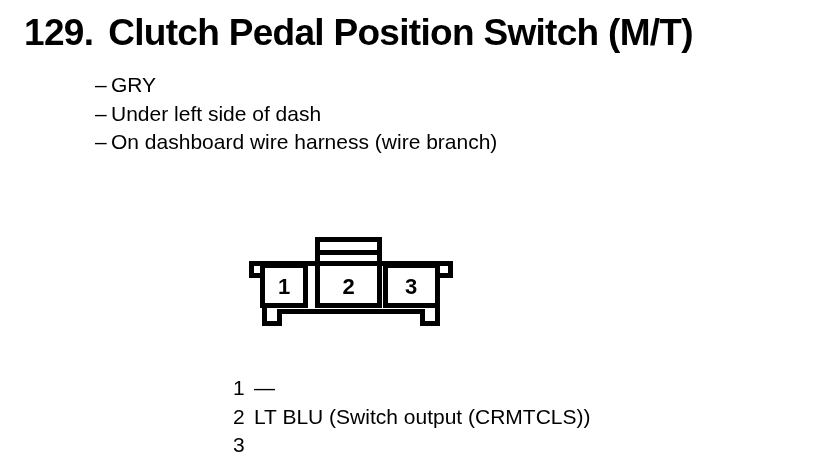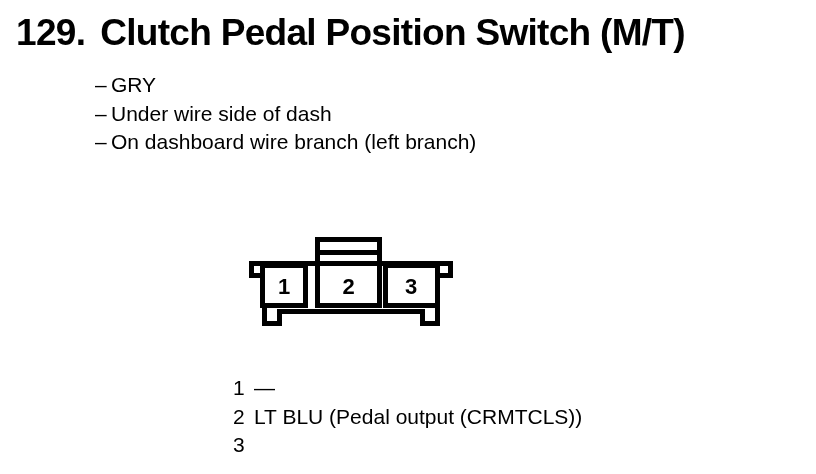--- a/index.html
+++ b/index.html
@@ -23,20 +23,21 @@
     top: 12px;
     font-size: 37px;
     line-height: 42px;
     font-weight: bold;
     letter-spacing: -0.7px;
     white-space: nowrap;
   }
   .heading .num {
     display: inline-block;
     margin-right: 15px;
+    margin-left: 8px;
   }
   
   .details {
     position: absolute;
     left: 95px;
     top: 71px;
     margin: 0;
     padding: 0;
     list-style: none;
     font-size: 21px;
@@ -101,25 +102,25 @@
     <span class="num">129.</span><span>Clutch Pedal Position Switch (M/T)</span>
   </div>
 
   <ul class="details">
     <li>
       <span class="dash">–</span>
       <span>GRY</span>
     </li>
     <li>
       <span class="dash">–</span>
-      <span>Under wire side of dash</span>
+      <span>Under left side of dash</span>
     </li>
     <li>
       <span class="dash">–</span>
-      <span>On dashboard wire branch (left branch)</span>
+      <span>On dashboard wire harness (wire branch)</span>
     </li>
   </ul>
 
   <svg class="connector-svg" width="232" height="106" viewBox="236 230 232 106" shape-rendering="crispEdges">
 
     <rect class="ln" x="317.5" y="239.5" width="62" height="24"></rect>
     <line class="thin" x1="315" y1="252.5" x2="382" y2="252.5"></line>
 
     <path class="ln" d="M 251.5,263 L 450,263 L 450,275.5 L 437,275.5 L 437,323.5 L 422.5,323.5 L 422.5,311 L 279,311 L 279,323.5 L 264,323.5 L 264,275.5 L 251.5,275.5 Z"></path>
 
@@ -132,20 +133,20 @@
     <text x="411" y="293.5">3</text>
   </svg>
 
   <div class="pinout">
     <div class="row">
       <span class="pin-num">1</span>
       <span class="pin-wire">—</span>
     </div>
     <div class="row">
       <span class="pin-num">2</span>
-      <span class="pin-wire">LT BLU (Pedal output (CRMTCLS))</span>
+      <span class="pin-wire">LT BLU (Switch output (CRMTCLS))</span>
     </div>
     <div class="row">
       <span class="pin-num">3</span>
     </div>
   </div>
 
 </div>
 
 </body></html>

